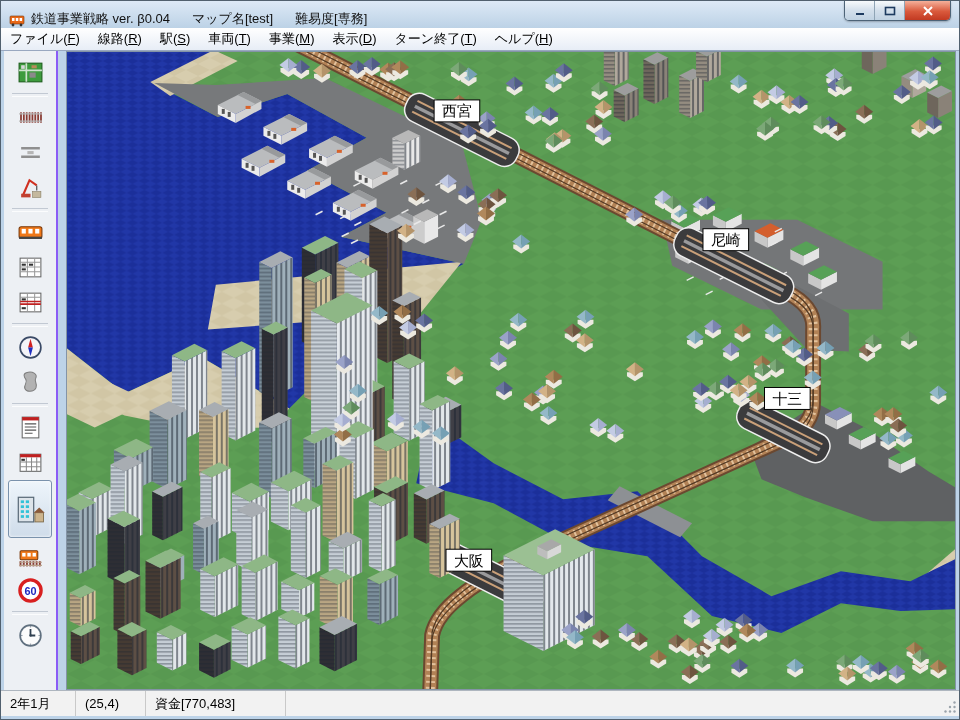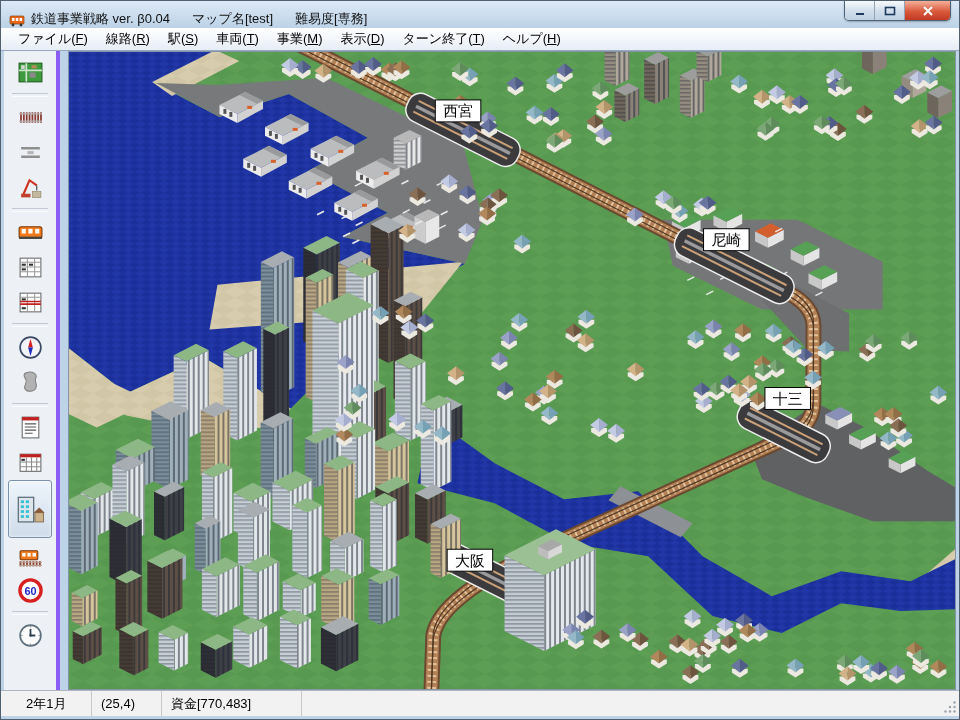--- a/index.html
+++ b/index.html
@@ -6,35 +6,35 @@
   body{width:960px;height:720px;position:relative;font-family:"Liberation Sans","DejaVu Sans",sans-serif;background:#9fb6c9;overflow:hidden;}
   .window{position:absolute;inset:0;background:#bdd3e8;border:1px solid #51606e;box-sizing:border-box;display:flex;flex-direction:column;}
   
   .titlebar{height:27px;display:flex;align-items:flex-end;background:linear-gradient(#dde9f6,#bcd2e6);padding:0 8px;position:relative;flex:0 0 27px;}
   .titlebar .app-icon{width:16px;height:16px;margin-right:6px;}
   .title-text{font-size:13px;color:#111;display:flex;gap:22px;white-space:nowrap;}
   .winbtns{position:absolute;top:0;right:8px;display:flex;border:1px solid #4d6377;border-top:none;border-radius:0 0 5px 5px;overflow:hidden;box-shadow:0 1px 2px rgba(0,0,0,.25);}
   .winbtn{width:29px;height:19px;display:flex;align-items:center;justify-content:center;background:linear-gradient(#f7fafc,#d3dfeb 50%,#c0d2e2);border-right:1px solid #8fa4b5;cursor:default;}
   .winbtn.close{width:45px;border-right:none;background:linear-gradient(#f5b09a,#d9593c 55%,#c23a22);}
   
-  .menubar{height:22px;flex:0 0 22px;background:linear-gradient(#ffffff,#e7edf6);border-bottom:1px solid #99a8c0;display:flex;align-items:center;font-size:13px;padding-left:8px;}
+  .menubar{height:22px;flex:0 0 22px;background:linear-gradient(#ffffff,#e7edf6);border-bottom:1px solid #99a8c0;display:flex;align-items:center;font-size:13px;padding-left:0;}
   .menu-item{padding:2px 9px;color:#000;}
   .menu-item u{text-decoration:underline;}
   
   .main{flex:1;display:flex;min-height:0;padding:0 3px;}
-  .toolbar{width:52px;flex:0 0 52px;background:#edf0f4;border-right:4px solid #8b5cf6;display:flex;flex-direction:column;align-items:center;padding-top:4px;}
+  .toolbar{width:52px;flex:0 0 52px;background:#edf0f4;border-right:2px solid #8b5cf6;display:flex;flex-direction:column;align-items:center;padding-top:4px;}
   .tool{width:42px;height:33px;display:flex;align-items:center;justify-content:center;border:1px solid transparent;border-radius:3px;}
   .tool svg{width:27px;height:27px;}
   .tool.selected{height:56px;border:1px solid #7a92ac;background:linear-gradient(#eef5fb,#cfdcea);box-shadow:inset 0 0 3px #fff;}
   .tool.selected svg{width:32px;height:40px;}
   .tb-sep{width:36px;height:2px;border-top:1px solid #c2c9d3;border-bottom:1px solid #fbfcfd;margin:3px 0;}
   .map-wrap{flex:1;position:relative;border:1px solid #8494a6;min-width:0;margin-left:8px;}
   .map-wrap svg{display:block;width:100%;height:100%;}
   
-  .statusbar{height:25px;flex:0 0 25px;background:#f2f2f2;border-top:1px solid #aeb6bf;display:flex;align-items:center;font-size:13px;color:#000;position:relative;padding-left:16px;}
+  .statusbar{height:25px;flex:0 0 25px;background:#f2f2f2;border-top:1px solid #aeb6bf;display:flex;align-items:center;font-size:13px;color:#000;position:relative;}
   .sb-cell{height:100%;display:flex;align-items:center;padding-left:9px;border-right:1px solid #c9c9c9;box-sizing:border-box;}
   .sb-1{width:75px;}.sb-2{width:70px;}.sb-3{width:140px;}.sb-4{width:146px;}
   .sb-rest{flex:1;border-right:none;}
   .grip{position:absolute;right:2px;bottom:2px;}
   .bottom-frame{height:3px;flex:0 0 3px;background:#bdd3e8;}
 </style>
 </head>
 <body>
 
 <div class="window">

